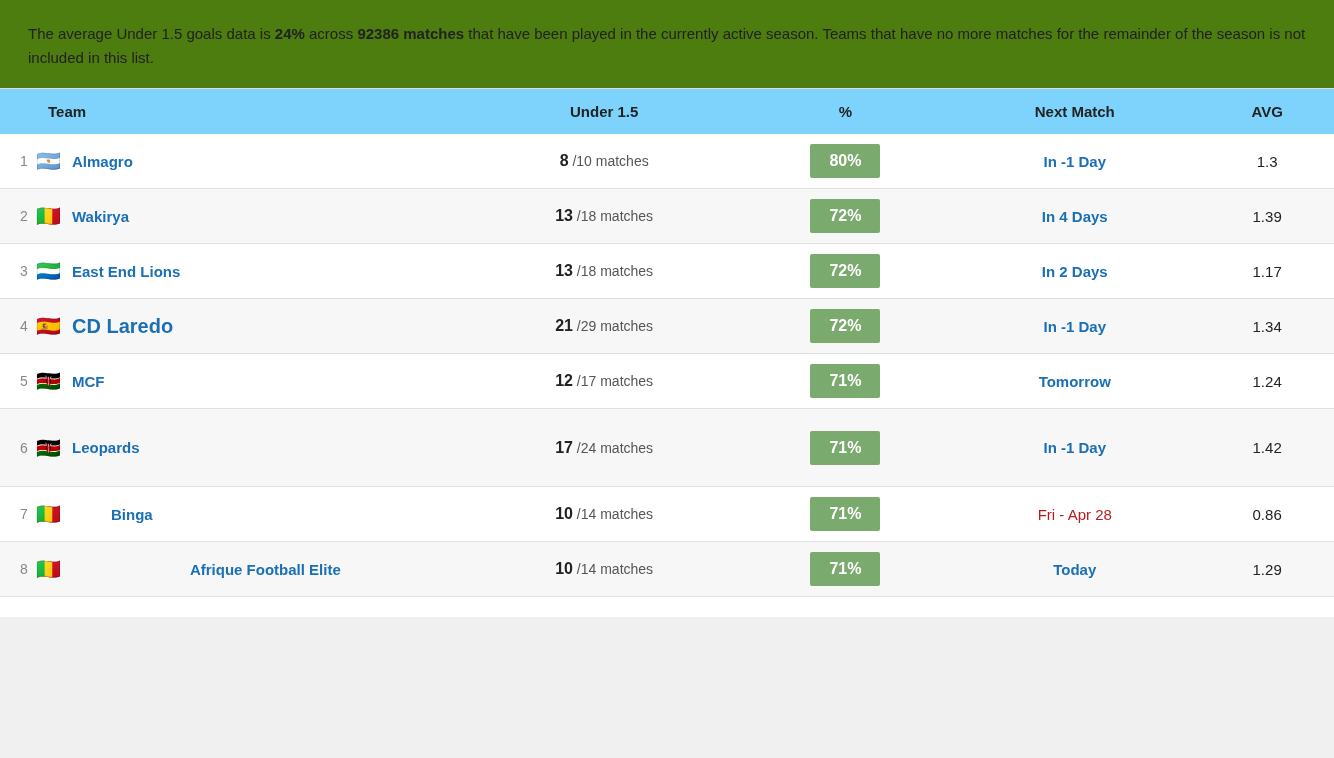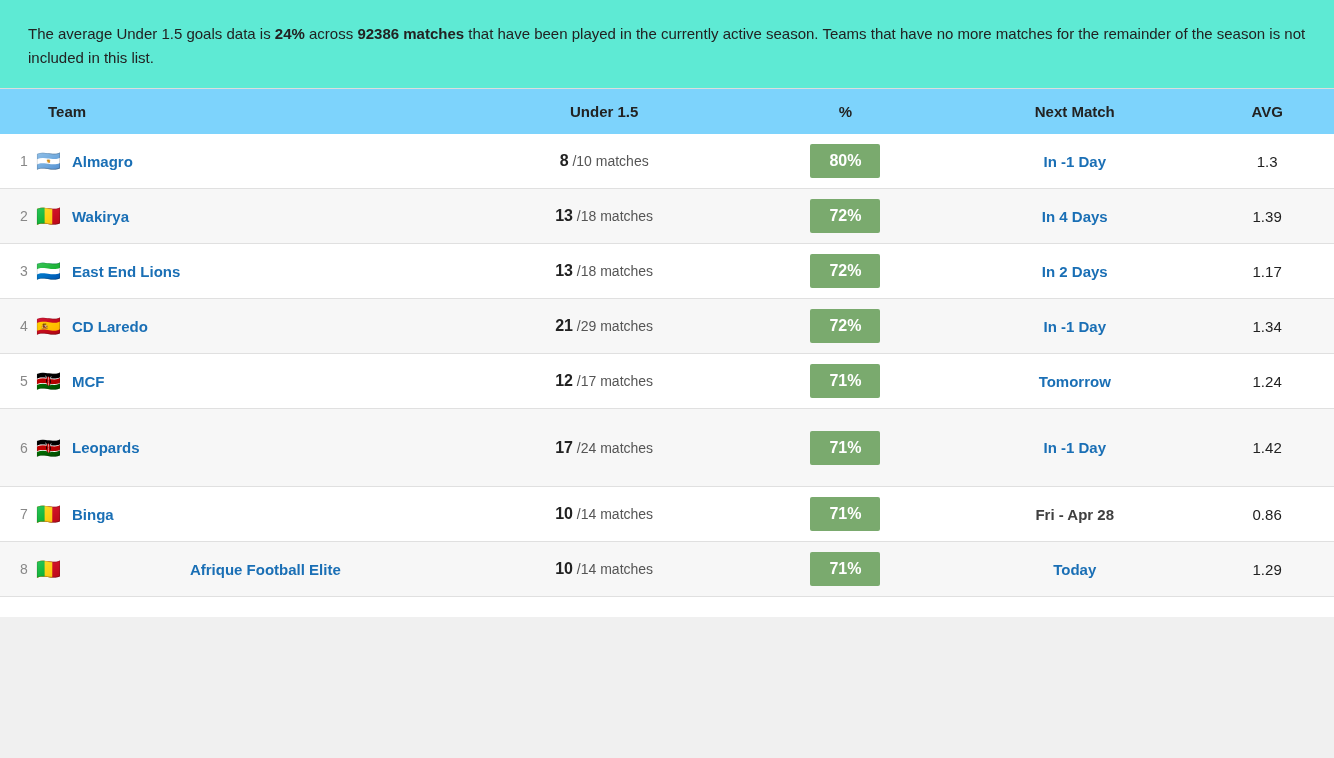--- a/index.html
+++ b/index.html
@@ -17,21 +17,21 @@
     .header {
       background: #1a2340;
       padding: 20px 28px 18px 28px;
     }
     .header h1 {
       color: #fff;
       font-size: 24px;
       font-weight: bold;
     }
     .description {
-      background: #5eead4;
+      background: #4d7c0f;
       padding: 22px 28px 18px 28px;
       font-size: 15px;
       line-height: 1.6;
       color: #222;
       border-bottom: 1px solid #ddd;
     }
     .table-section {
       padding: 0 0 20px 0;
     }
     table {
@@ -166,21 +166,21 @@
     </td>
     <td class="pct-cell">
       <span class="pct-box">72%</span>
     </td>
     <td class="next-cell" style="color:#1a6fb5;font-weight:bold;padding:14px 8px;text-align:center;">In 2 Days</td>
     <td class="avg-cell">1.17</td>
   </tr>
           <tr>
     <td class="num-col" style="color:#888;font-size:14px;">4</td>
     <td class="flag-col" style="font-size:20px;padding-left:4px;vertical-align:middle;">🇪🇸</td>
-    <td class="name-col" style="padding:14px 8px;font-weight:bold;font-size:15px;"><a href="#" style="color:#1a6fb5;text-decoration:none;">CD Laredo</a></td>
+    <td class="name-col" style="padding:14px 8px;font-weight:bold;font-size:20px;"><a href="#" style="color:#1a6fb5;text-decoration:none;">CD Laredo</a></td>
     <td class="under-cell">
       <span class="num" style="font-weight:bold;font-size:16px;">21</span><span class="denom" style="color:#555;font-size:14px;"> /29 matches</span>
     </td>
     <td class="pct-cell">
       <span class="pct-box">72%</span>
     </td>
     <td class="next-cell" style="color:#1a6fb5;font-weight:bold;padding:14px 8px;text-align:center;">In -1 Day</td>
     <td class="avg-cell">1.34</td>
   </tr>
           <tr>
@@ -205,28 +205,28 @@
     </td>
     <td class="pct-cell">
       <span class="pct-box">71%</span>
     </td>
     <td class="next-cell" style="color:#1a6fb5;font-weight:bold;padding:14px 8px;text-align:center;">In -1 Day</td>
     <td class="avg-cell">1.42</td>
   </tr>
           <tr>
     <td class="num-col" style="color:#888;font-size:14px;">7</td>
     <td class="flag-col" style="font-size:20px;padding-left:4px;vertical-align:middle;">🇲🇱</td>
-    <td class="name-col" style="padding:14px 8px;font-weight:bold;font-size:15px;"><a href="#" style="color:#1a6fb5;text-decoration:none;">Binga</a></td>
+    <td class="name-col" style="padding:14px 8px;font-weight:bold;font-size:15px;"><a href="#" style="color:#1a6fb5;text-decoration:none;margin-left:39px;">Binga</a></td>
     <td class="under-cell">
       <span class="num" style="font-weight:bold;font-size:16px;">10</span><span class="denom" style="color:#555;font-size:14px;"> /14 matches</span>
     </td>
     <td class="pct-cell">
       <span class="pct-box">71%</span>
     </td>
-    <td class="next-cell" style="color:#404040;font-weight:bold;padding:14px 8px;text-align:center;">Fri - Apr 28</td>
+    <td class="next-cell" style="color:#b91c1c;font-weight:normal;padding:14px 8px;text-align:center;">Fri - Apr 28</td>
     <td class="avg-cell">0.86</td>
   </tr>
           <tr>
     <td class="num-col" style="color:#888;font-size:14px;">8</td>
     <td class="flag-col" style="font-size:20px;padding-left:4px;vertical-align:middle;">🇲🇱</td>
     <td class="name-col" style="padding:14px 8px;font-weight:bold;font-size:15px;text-align:center;"><a href="#" style="color:#1a6fb5;text-decoration:none;">Afrique Football Elite</a></td>
     <td class="under-cell">
       <span class="num" style="font-weight:bold;font-size:16px;">10</span><span class="denom" style="color:#555;font-size:14px;"> /14 matches</span>
     </td>
     <td class="pct-cell">

